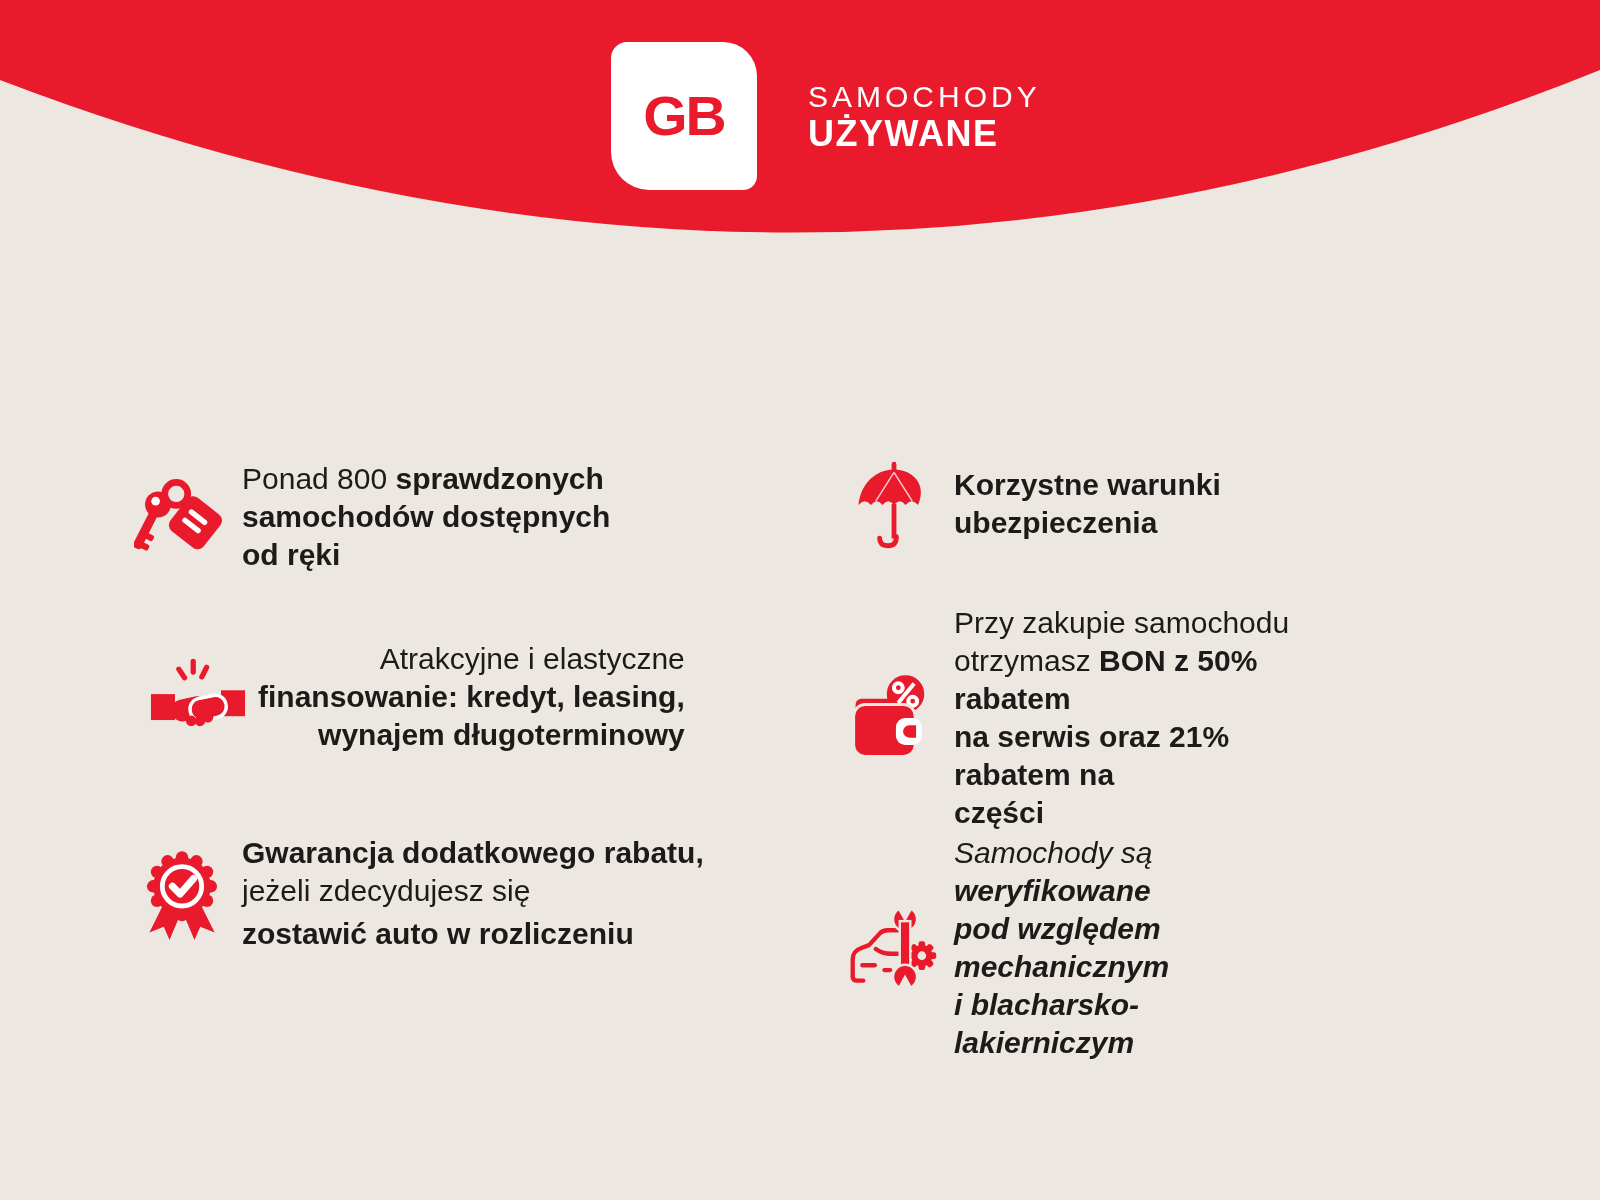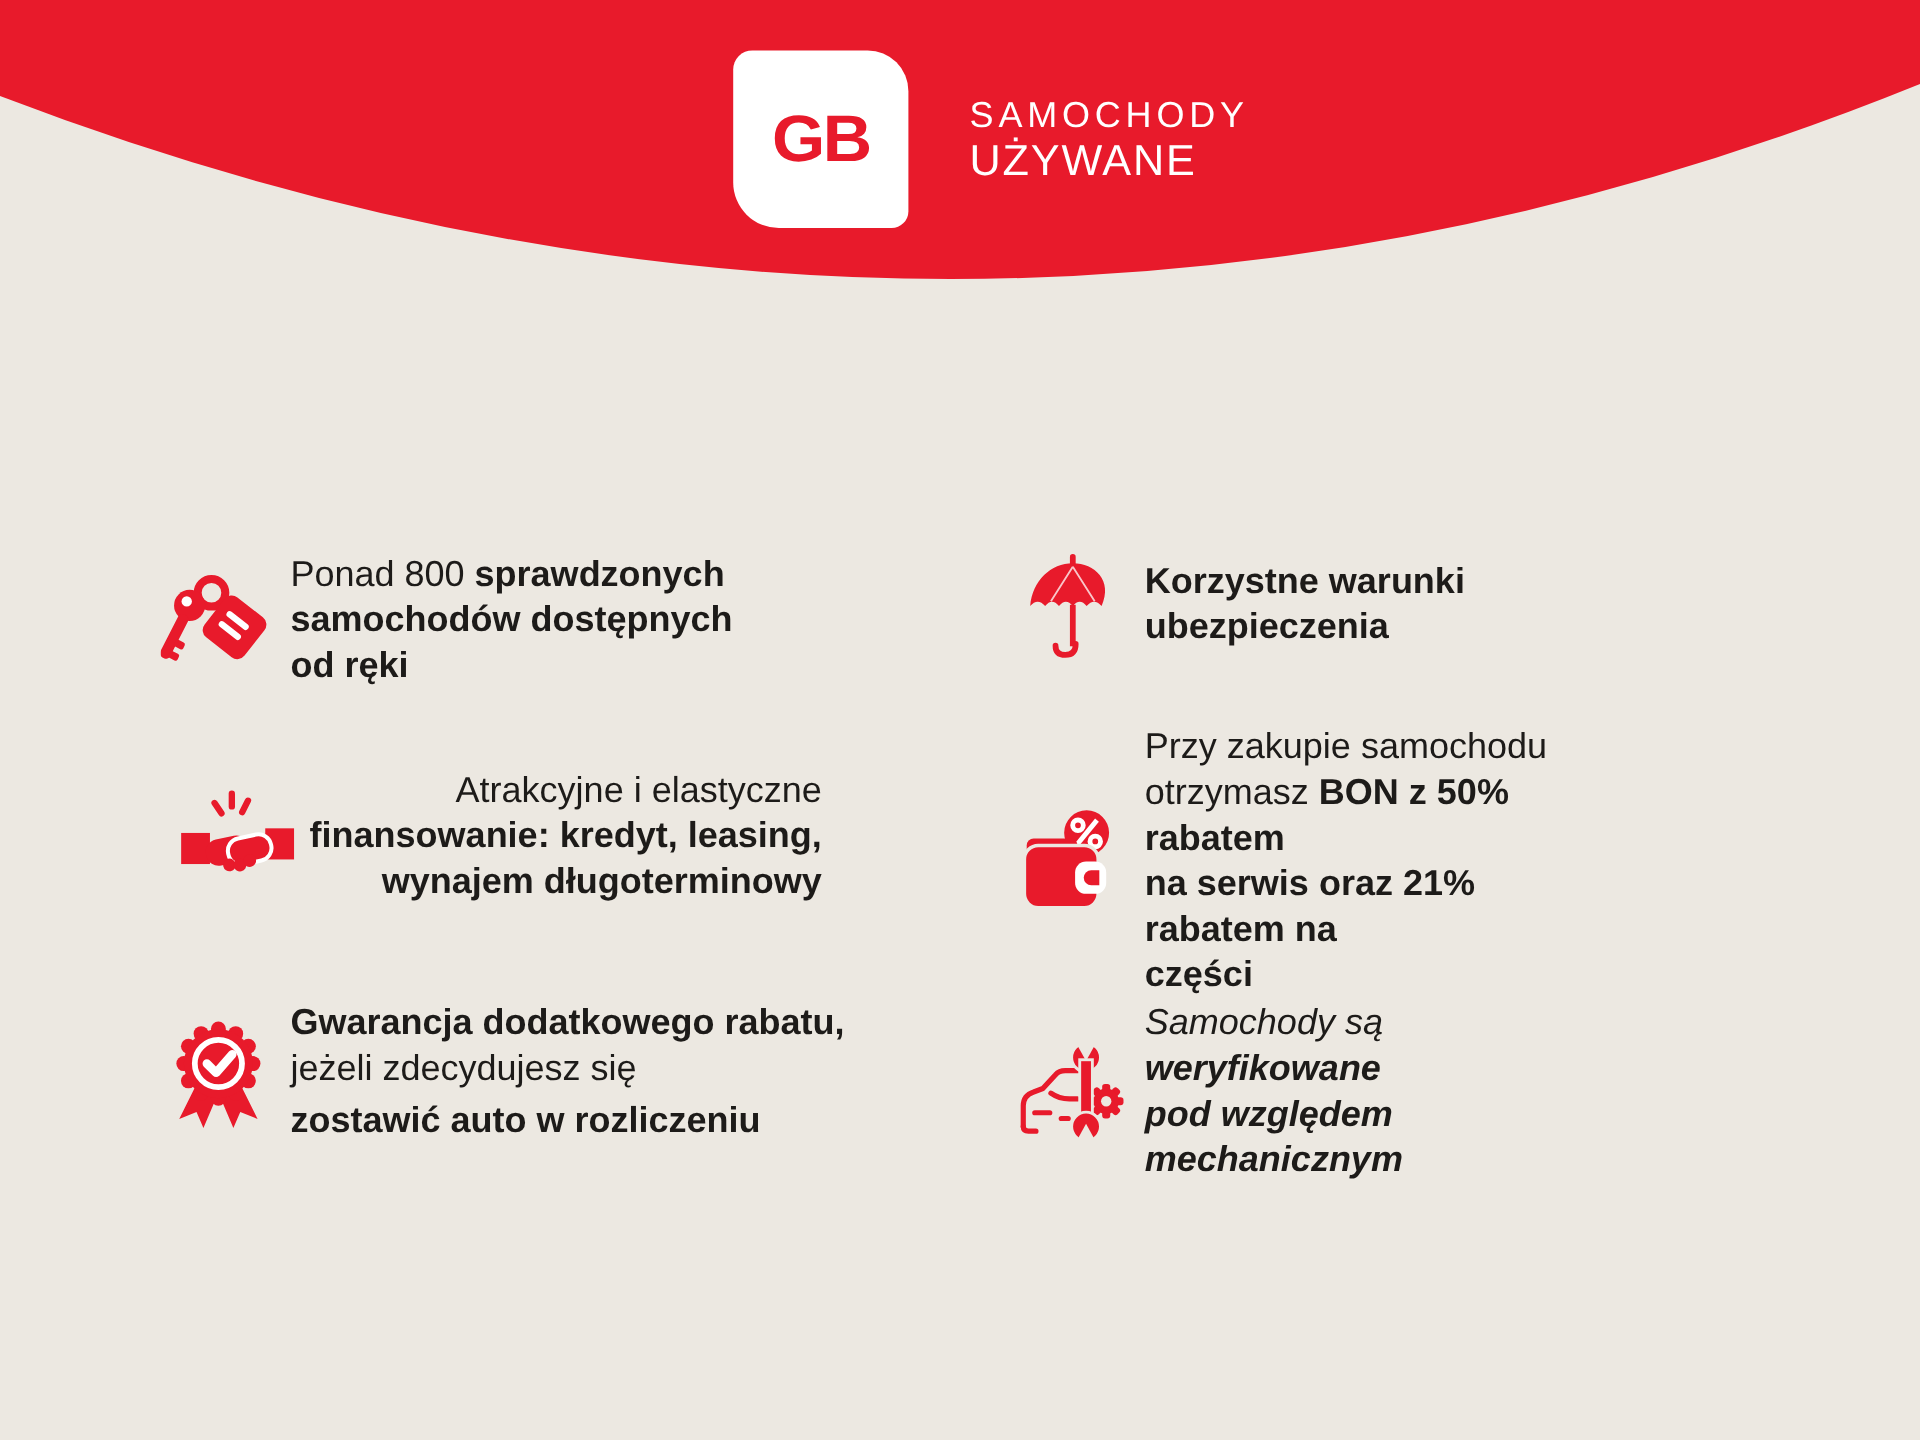--- a/index.html
+++ b/index.html
@@ -17,21 +17,21 @@
     position:absolute;left:611px;top:42px;width:146px;height:148px;
     background:#ffffff;border-radius:16px 34px 14px 38px;
     display:flex;align-items:center;justify-content:center;
   }
   .gb{
     font-size:57px;font-weight:800;letter-spacing:-2px;color:#e81a2b;
     transform:scaleY(.96);
   }
   .brand-text{position:absolute;left:780px;top:80px;color:#ffffff;margin-left:28px;}
   .brand-l1{font-size:30px;font-weight:400;letter-spacing:4px;line-height:34px;}
-  .brand-l2{font-size:36px;font-weight:400;letter-spacing:1.5px;line-height:40px;}
+  .brand-l2{font-size:36px;font-weight:700;letter-spacing:1.5px;line-height:40px;}
 
   
   .features{position:absolute;inset:0;}
   .feature{position:absolute;display:flex;align-items:center;gap:8px;}
   .icon-box{width:104px;height:104px;flex:0 0 auto;display:flex;align-items:center;justify-content:center;}
   .icon-box svg{width:96px;height:96px;display:block;}
   .ftext{font-size:30px;line-height:38px;font-weight:400;}
   .ftext .b{font-weight:700;}
   .f-inventory{left:130px;top:460px;}
   .f-financing{left:146px;top:640px;text-align:right;}
@@ -201,16 +201,17 @@
       <path d="M52 6 L71 6 L61.5 23 Z" fill="#ece8e1"></path>
       <rect x="56" y="22" width="11" height="56" fill="#e81a2b" stroke="#ece8e1" stroke-width="2.5"></rect>
       <circle cx="61.5" cy="80" r="12.5" fill="#e81a2b" stroke="#ece8e1" stroke-width="2.5"></circle>
       <path d="M52 95 L71 95 L61.5 77.5 Z" fill="#ece8e1"></path>
     </g>
   </svg>
         </div>
         <div class="ftext">
           <div class="line"><span>Samochody są </span><span class="b">weryfikowane</span></div>
           <div class="line"><span class="b">pod względem mechanicznym</span></div>
+          <div class="line"><span class="b">i blacharsko-lakierniczym</span></div>
         </div>
       </div>
     </div>
 </div>
 
 </body></html>

